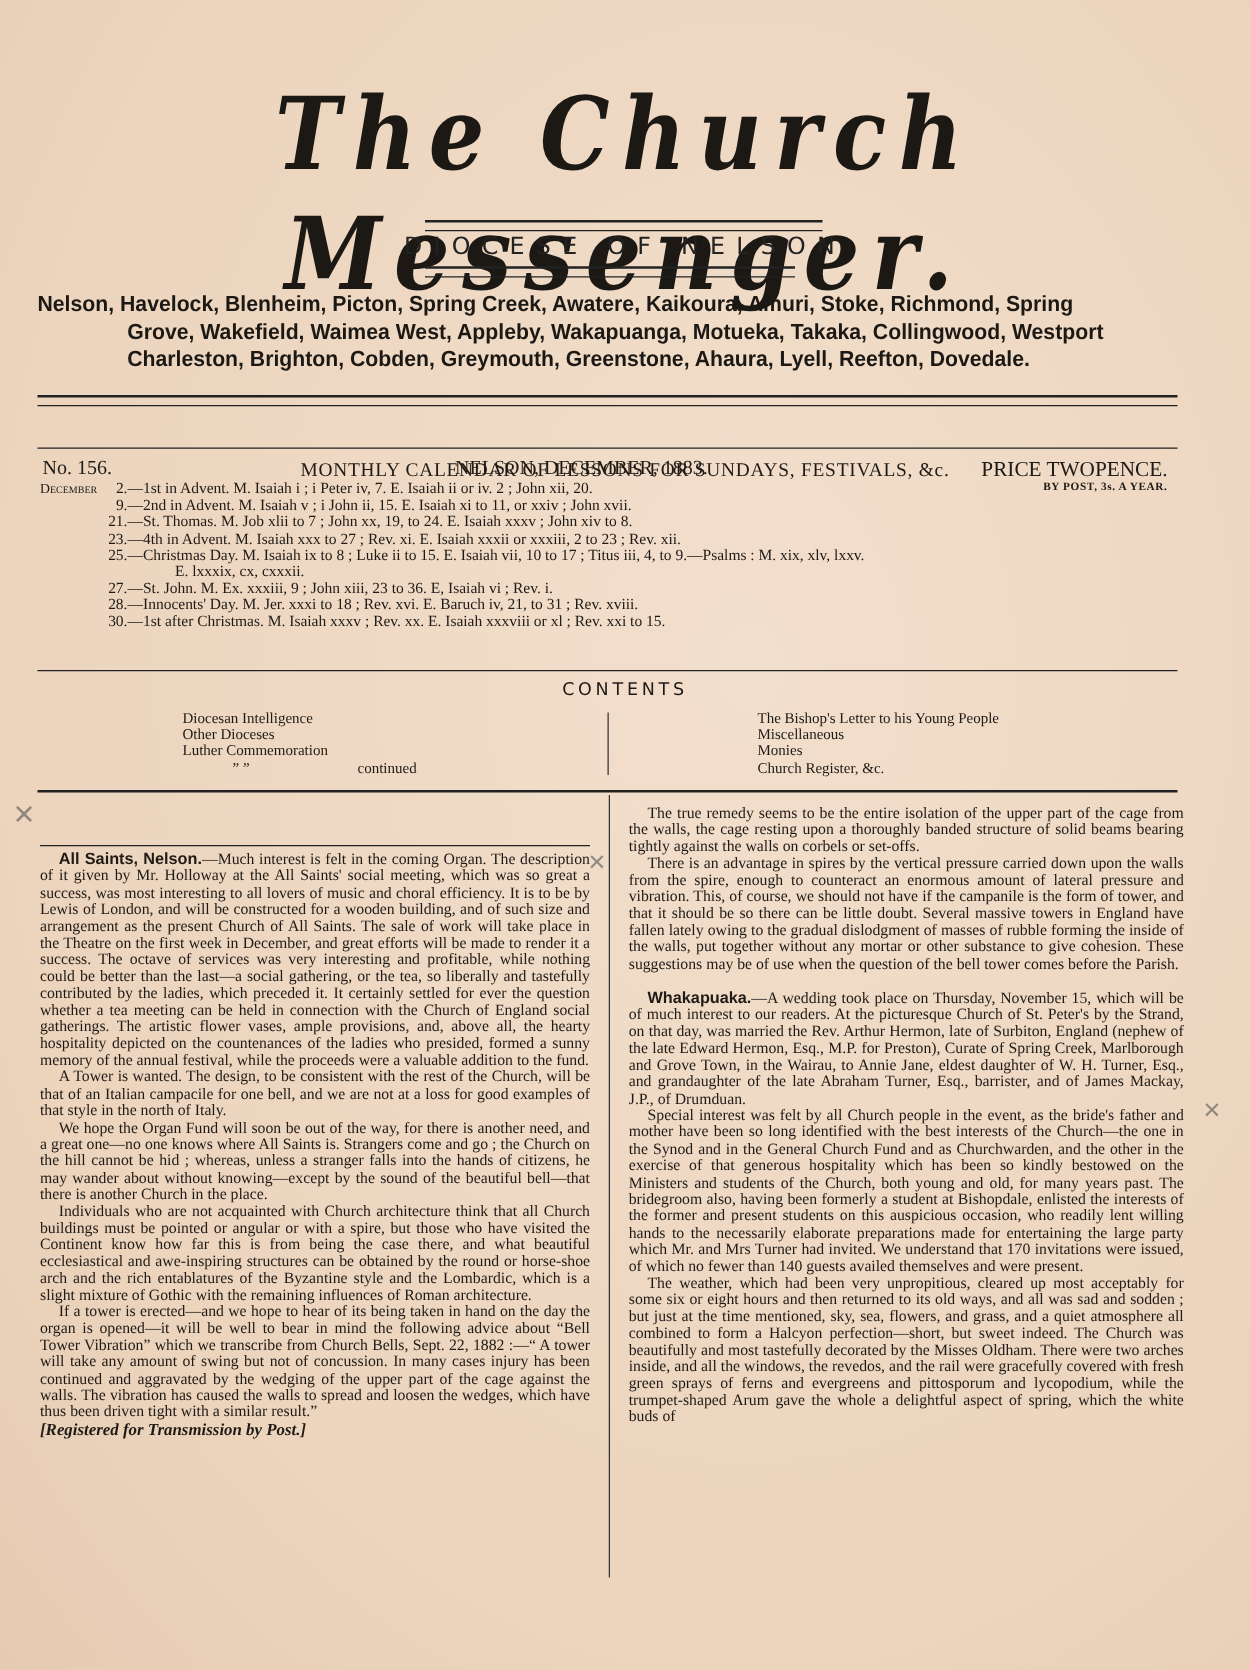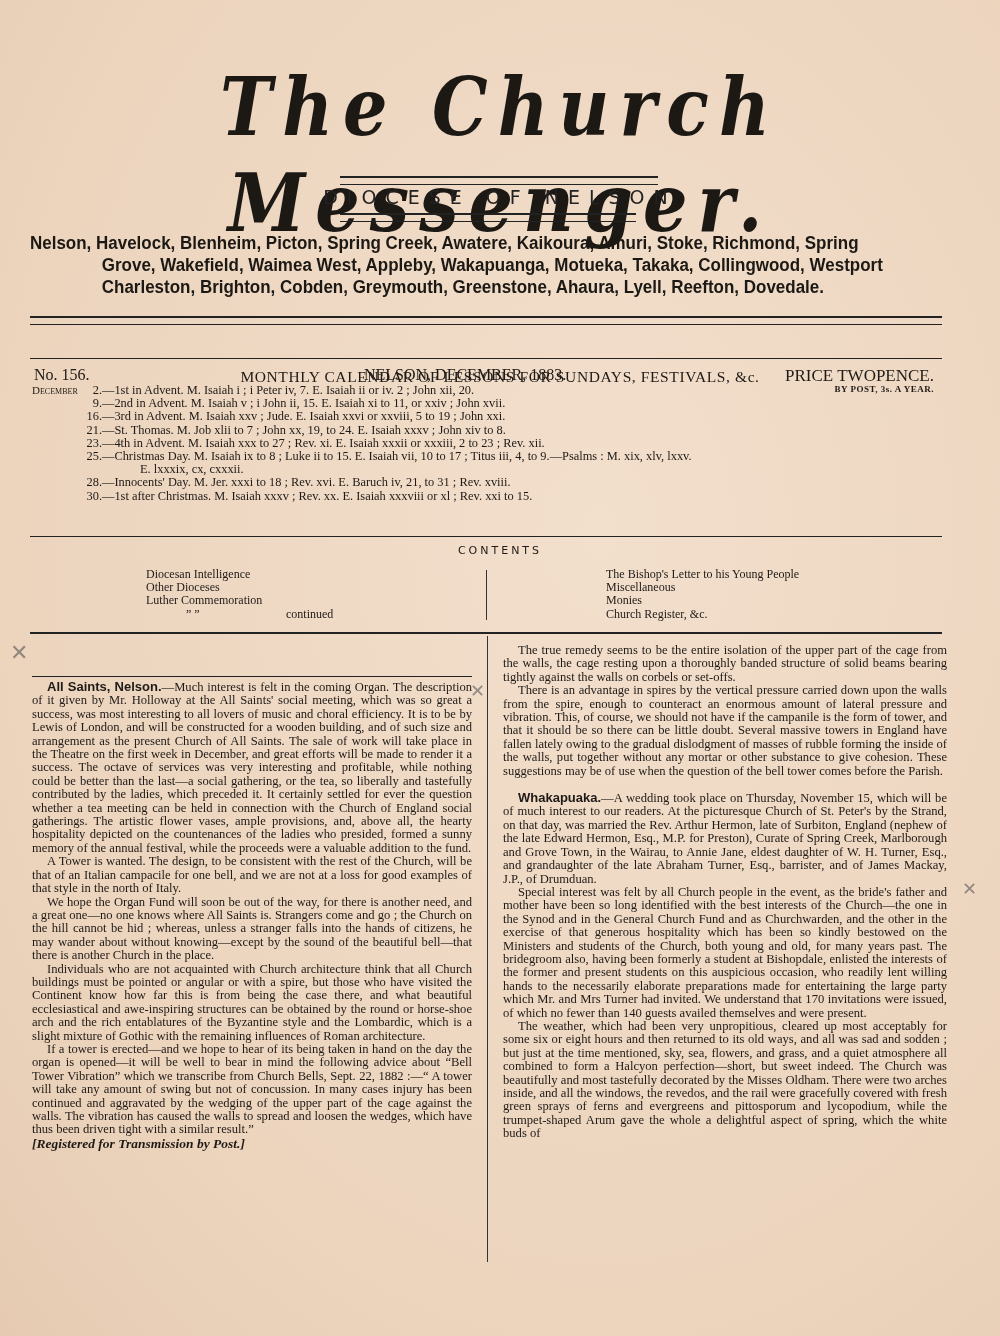--- a/index.html
+++ b/index.html
@@ -38,21 +38,21 @@
   .issue-row .no { position: absolute; left: 0; top: 4px; }
   .issue-row .date { position: absolute; left: 330px; top: 4px; }
   .issue-row .price { position: absolute; right: 40px; top: 4px; font-size: 17px; }
   .issue-row .post { position: absolute; right: 40px; top: 22px; font-size: 9px; font-weight: bold; letter-spacing: 0.5px; }
   .cal-title { position: absolute; top: 368px; left: 0; width: 1000px; text-align: center; font-size: 15.5px; letter-spacing: 0.6px; }
   .calendar { position: absolute; top: 384px; left: 32px; width: 940px; font-size: 12.4px; line-height: 13.2px; }
   .cal-row { white-space: nowrap; }
   .cal-row .month { font-variant: small-caps; display: inline-block; width: 58px; font-size: 11px; }
   .cal-row .day { display: inline-block; width: 58px; text-align: right; }
   .cal-row.cont { padding-left: 108px; }
-  .contents-title { position: absolute; top: 544px; left: 0; width: 1000px; text-align: center; font-family: "DejaVu Sans", sans-serif; font-size: 11px; letter-spacing: 3px; }
+  .contents-title { position: absolute; top: 544px; left: 0; width: 1000px; text-align: center; font-family: "DejaVu Sans", sans-serif; font-size: 14px; letter-spacing: 3px; }
   .contents { position: absolute; top: 568px; left: 146px; width: 740px; font-size: 12px; line-height: 13.2px; }
   .contents .colL { position: absolute; left: 0; top: 0; width: 320px; }
   .contents .colR { position: absolute; left: 460px; top: 0; width: 300px; }
   .contents .vdiv { position: absolute; left: 340px; top: 2px; height: 50px; border-left: 1px solid #333; }
   .contents .ditto span { display: inline-block; }
   .section-title {
     position: absolute; top: 640px; left: 20px; width: 470px; text-align: center;
     font-family: "DejaVu Serif", serif; font-weight: bold; font-style: italic;
     font-size: 23px; letter-spacing: 1px;
   }
@@ -91,25 +91,25 @@
     <span class="price">PRICE TWOPENCE.</span>
     <span class="post">BY POST, 3s. A YEAR.</span>
   </div>
 
   <div style="position:absolute; top:358px; left:30px; width:912px; border-top:1.5px solid #222;"></div>
 
   <div class="cal-title">MONTHLY CALENDAR OF LESSONS FOR SUNDAYS, FESTIVALS, &amp;c.</div>
   <div class="calendar">
     <div class="cal-row"><span class="month">December</span><span class="day" style="width:12px">2.</span><span>—1st in Advent.  M. Isaiah i ; i Peter iv, 7.  E. Isaiah ii or iv. 2 ; John xii, 20.</span></div>
     <div class="cal-row"><span class="day" style="width:70px">9.</span><span>—2nd in Advent.  M. Isaiah v ; i John ii, 15.  E. Isaiah xi to 11, or xxiv ; John xvii.</span></div>
-    <div class="cal-row"><span class="day" style="width:70px">16.</span><span>—3rd in Advent.  M. Isaiah xxv ; Jude.  E. Isaiah xxvi or xxviii, 5 to 19 ; John xxi.</span></div>
     <div class="cal-row"><span class="day" style="width:70px">21.</span><span>—St. Thomas.  M. Job xlii to 7 ; John xx, 19, to 24.  E. Isaiah xxxv ; John xiv to 8.</span></div>
     <div class="cal-row"><span class="day" style="width:70px">23.</span><span>—4th in Advent.  M. Isaiah xxx to 27 ; Rev. xi.  E. Isaiah xxxii or xxxiii, 2 to 23 ; Rev. xii.</span></div>
     <div class="cal-row"><span class="day" style="width:70px">25.</span><span>—Christmas Day.  M. Isaiah ix to 8 ; Luke ii to 15.  E. Isaiah vii, 10 to 17 ; Titus iii, 4, to 9.—Psalms : M. xix, xlv, lxxv.</span></div>
     <div class="cal-row cont"><span>E. lxxxix, cx, cxxxii.</span></div>
+    <div class="cal-row"><span class="day" style="width:70px">27.</span><span>—St. John.  M. Ex. xxxiii, 9 ; John xiii, 23 to 36.  E, Isaiah vi ; Rev. i.</span></div>
     <div class="cal-row"><span class="day" style="width:70px">28.</span><span>—Innocents' Day.  M. Jer. xxxi to 18 ; Rev. xvi.  E. Baruch iv, 21, to 31 ; Rev. xviii.</span></div>
     <div class="cal-row"><span class="day" style="width:70px">30.</span><span>—1st after Christmas.  M. Isaiah xxxv ; Rev. xx.  E. Isaiah xxxviii or xl ; Rev. xxi to 15.</span></div>
   </div>
 
   <div style="position:absolute; top:536px; left:30px; width:912px; border-top:1.5px solid #222;"></div>
 
   <div class="contents-title">CONTENTS</div>
   <div class="contents">
     <div class="colL">
       <div>Diocesan Intelligence</div>

